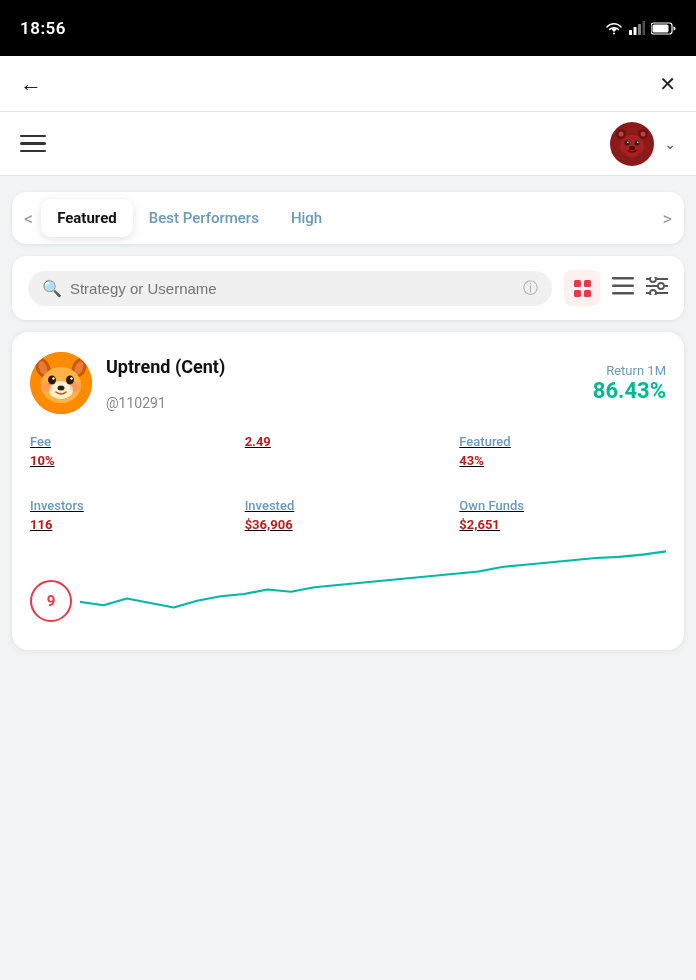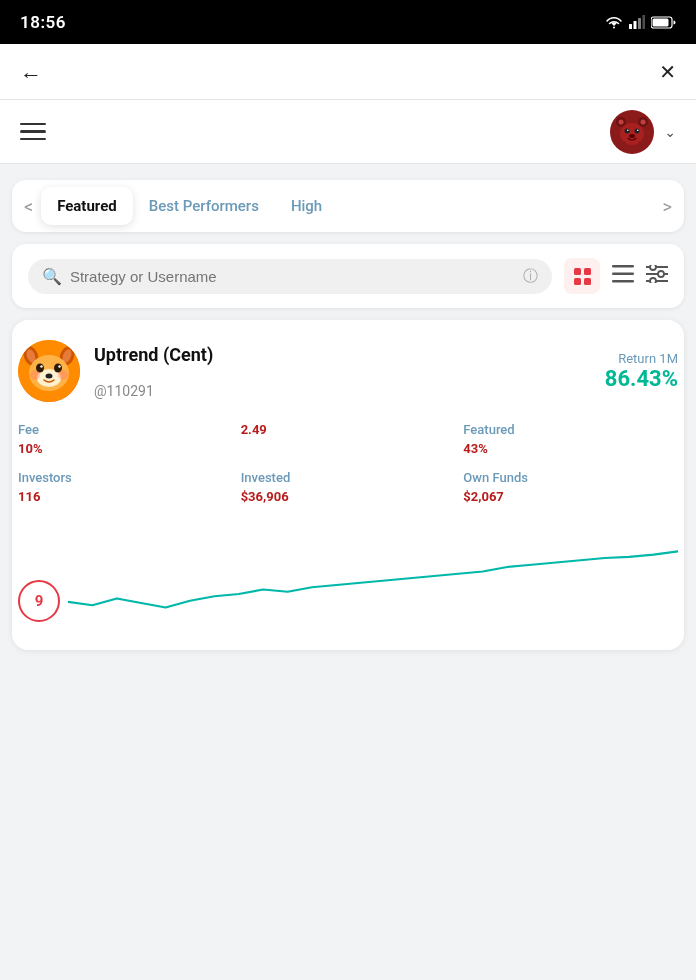--- a/index.html
+++ b/index.html
@@ -9,21 +9,21 @@
       min-height: 980px;
       font-family: -apple-system, BlinkMacSystemFont, 'Segoe UI', Roboto, sans-serif;
       background: #f2f3f5;
       overflow-x: hidden;
     }
 
     
     .status-bar {
       background: #000;
       color: #fff;
-      height: 44px;
+      height: 56px;
       display: flex;
       align-items: center;
       justify-content: space-between;
       padding: 0 20px;
     }
     .status-time {
       font-size: 17px;
       font-weight: 600;
       letter-spacing: 0.5px;
     }
@@ -214,21 +214,21 @@
     .view-filter {
       cursor: pointer;
       color: #555;
       font-size: 18px;
     }
 
     
     .strategy-card {
       background: #fff;
       border-radius: 16px;
-      padding: 20px 6px;
+      padding: 20px 18px;
       box-shadow: 0 1px 6px rgba(0,0,0,0.08);
     }
     .card-header {
       display: flex;
       align-items: center;
       justify-content: space-between;
       margin-bottom: 20px;
     }
     .card-identity {
       display: flex;
@@ -268,22 +268,23 @@
       font-size: 22px;
       font-weight: 700;
       color: #00b894;
       margin-left: 23px;
     }
 
     
     .stats-grid {
       display: grid;
       grid-template-columns: 1fr 1fr 1fr;
-      gap: 14px 8px;
-      margin-bottom: 36px;
+      gap: 30px 8px;
+      margin-bottom: 8px;
+      text-decoration: underline;
     }
     .stat-item {}
     .stat-label {
       font-size: 13px;
       color: #6b9ab8;
       font-weight: 500;
       margin-bottom: 4px;
     }
     .stat-value {
       font-size: 13px;
@@ -500,21 +501,21 @@
       <div class="stat-item">
         <div class="stat-label">Investors</div>
         <div class="stat-value">116</div>
       </div>
       <div class="stat-item">
         <div class="stat-label">Invested</div>
         <div class="stat-value">$36,906</div>
       </div>
       <div class="stat-item">
         <div class="stat-label">Own Funds</div>
-        <div class="stat-value">$2,067</div>
+        <div class="stat-value">$2,651</div>
       </div>
     </div>
 
     <div class="chart-area">
       <div class="chart-badge">
         <span>9</span>
       </div>
       <svg class="chart-svg" viewBox="0 0 500 80" preserveAspectRatio="none" xmlns="http://www.w3.org/2000/svg">
 
         <polyline points="0,55 20,58 40,52 60,56 80,60 100,54 120,50 140,48 160,44 180,46 200,42 220,40 240,38 260,36 280,34 300,32 320,30 340,28 360,24 380,22 400,20 420,18 440,16 460,15 480,13 500,10" fill="none" stroke="#00b8a9" stroke-width="2" stroke-linecap="round" stroke-linejoin="round"></polyline>

